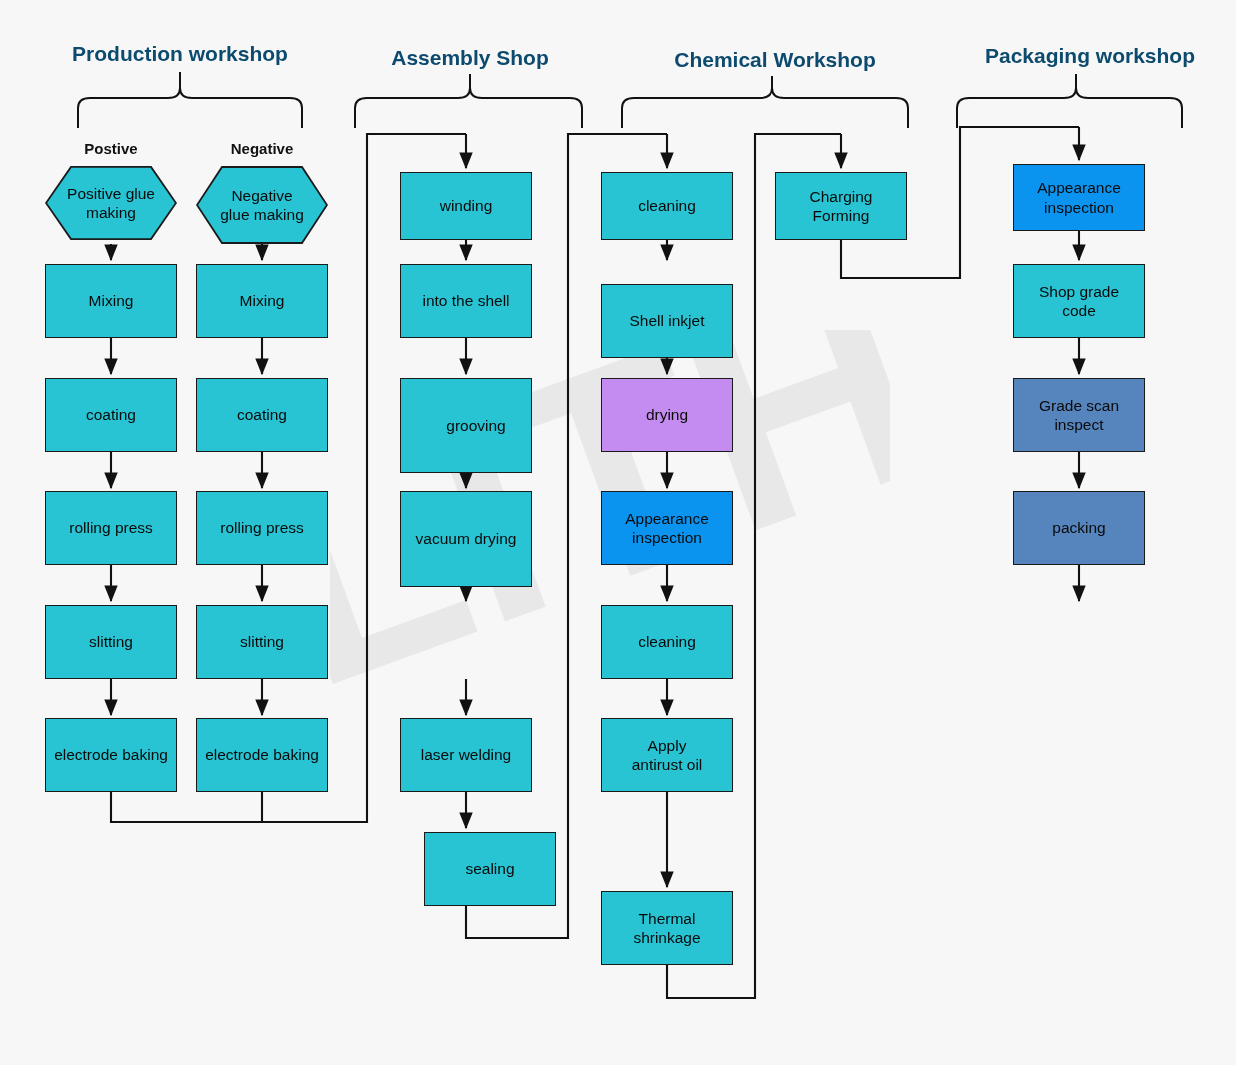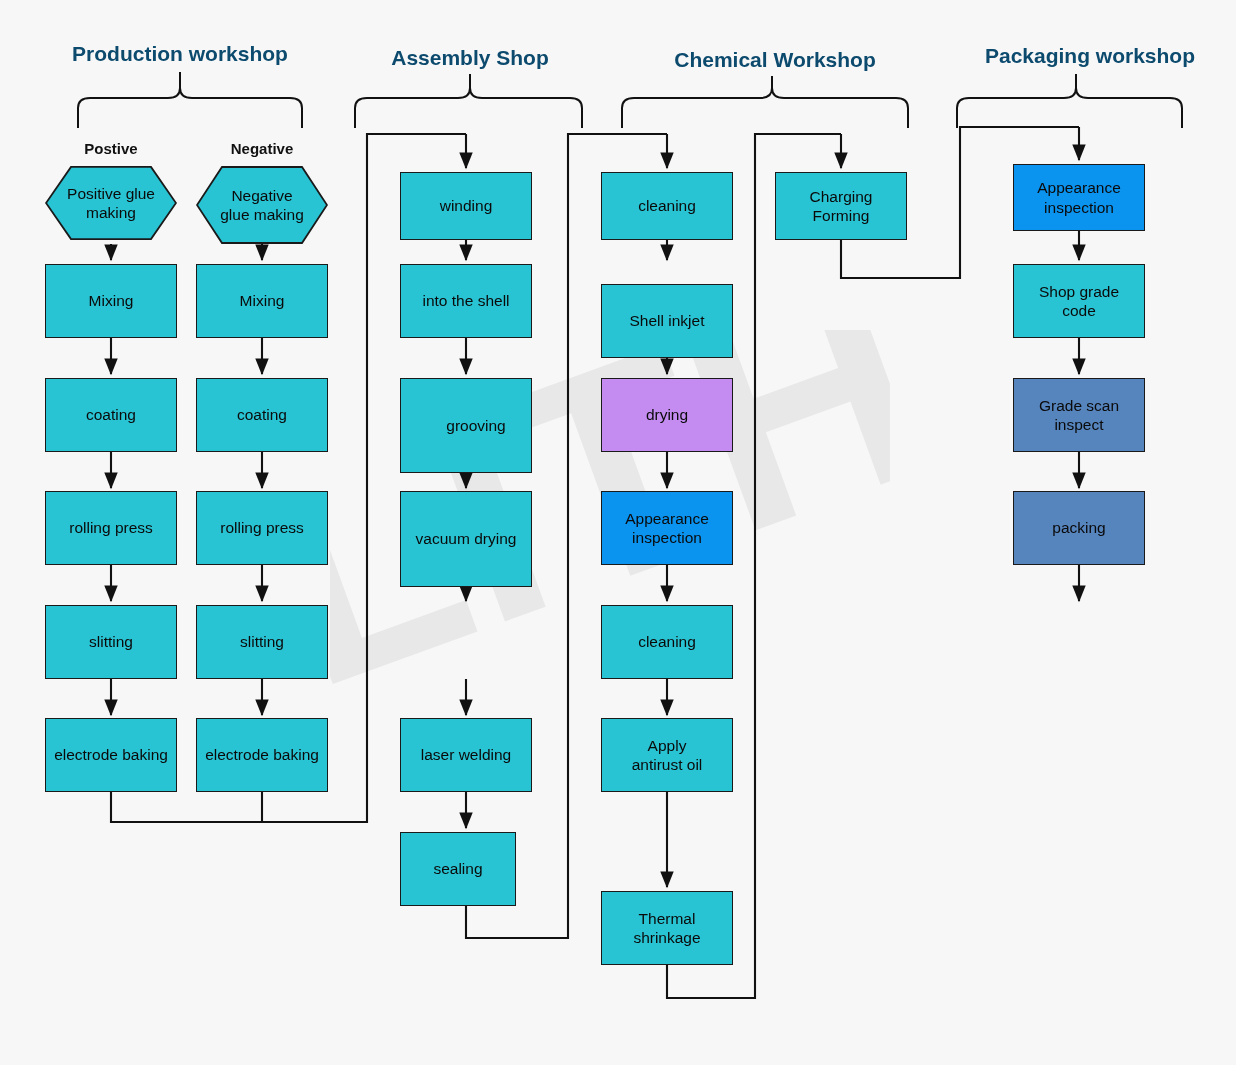--- a/index.html
+++ b/index.html
@@ -239,21 +239,21 @@
   </div>
   <div class="node cyan" style="left:400px; top:378px; width:132px; height:95px;padding-left:20px;">
     <span>grooving</span>
   </div>
   <div class="node cyan" style="left:400px; top:491px; width:132px; height:96px;">
     <span>vacuum drying</span>
   </div>
   <div class="node cyan" style="left:400px; top:718px; width:132px; height:74px;">
     <span>laser welding</span>
   </div>
-  <div class="node cyan" style="left:400px; top:832px; width:116px; height:74px;">
+  <div class="node cyan" style="left:424px; top:832px; width:132px; height:74px;">
     <span>sealing</span>
   </div>
 
   <div class="node cyan" style="left:601px; top:172px; width:132px; height:68px;">
     <span>cleaning</span>
   </div>
   <div class="node cyan" style="left:601px; top:264px; width:132px; height:74px;margin-top:20px;">
     <span>Shell inkjet</span>
   </div>
   <div class="node purple" style="left:601px; top:378px; width:132px; height:74px;">

